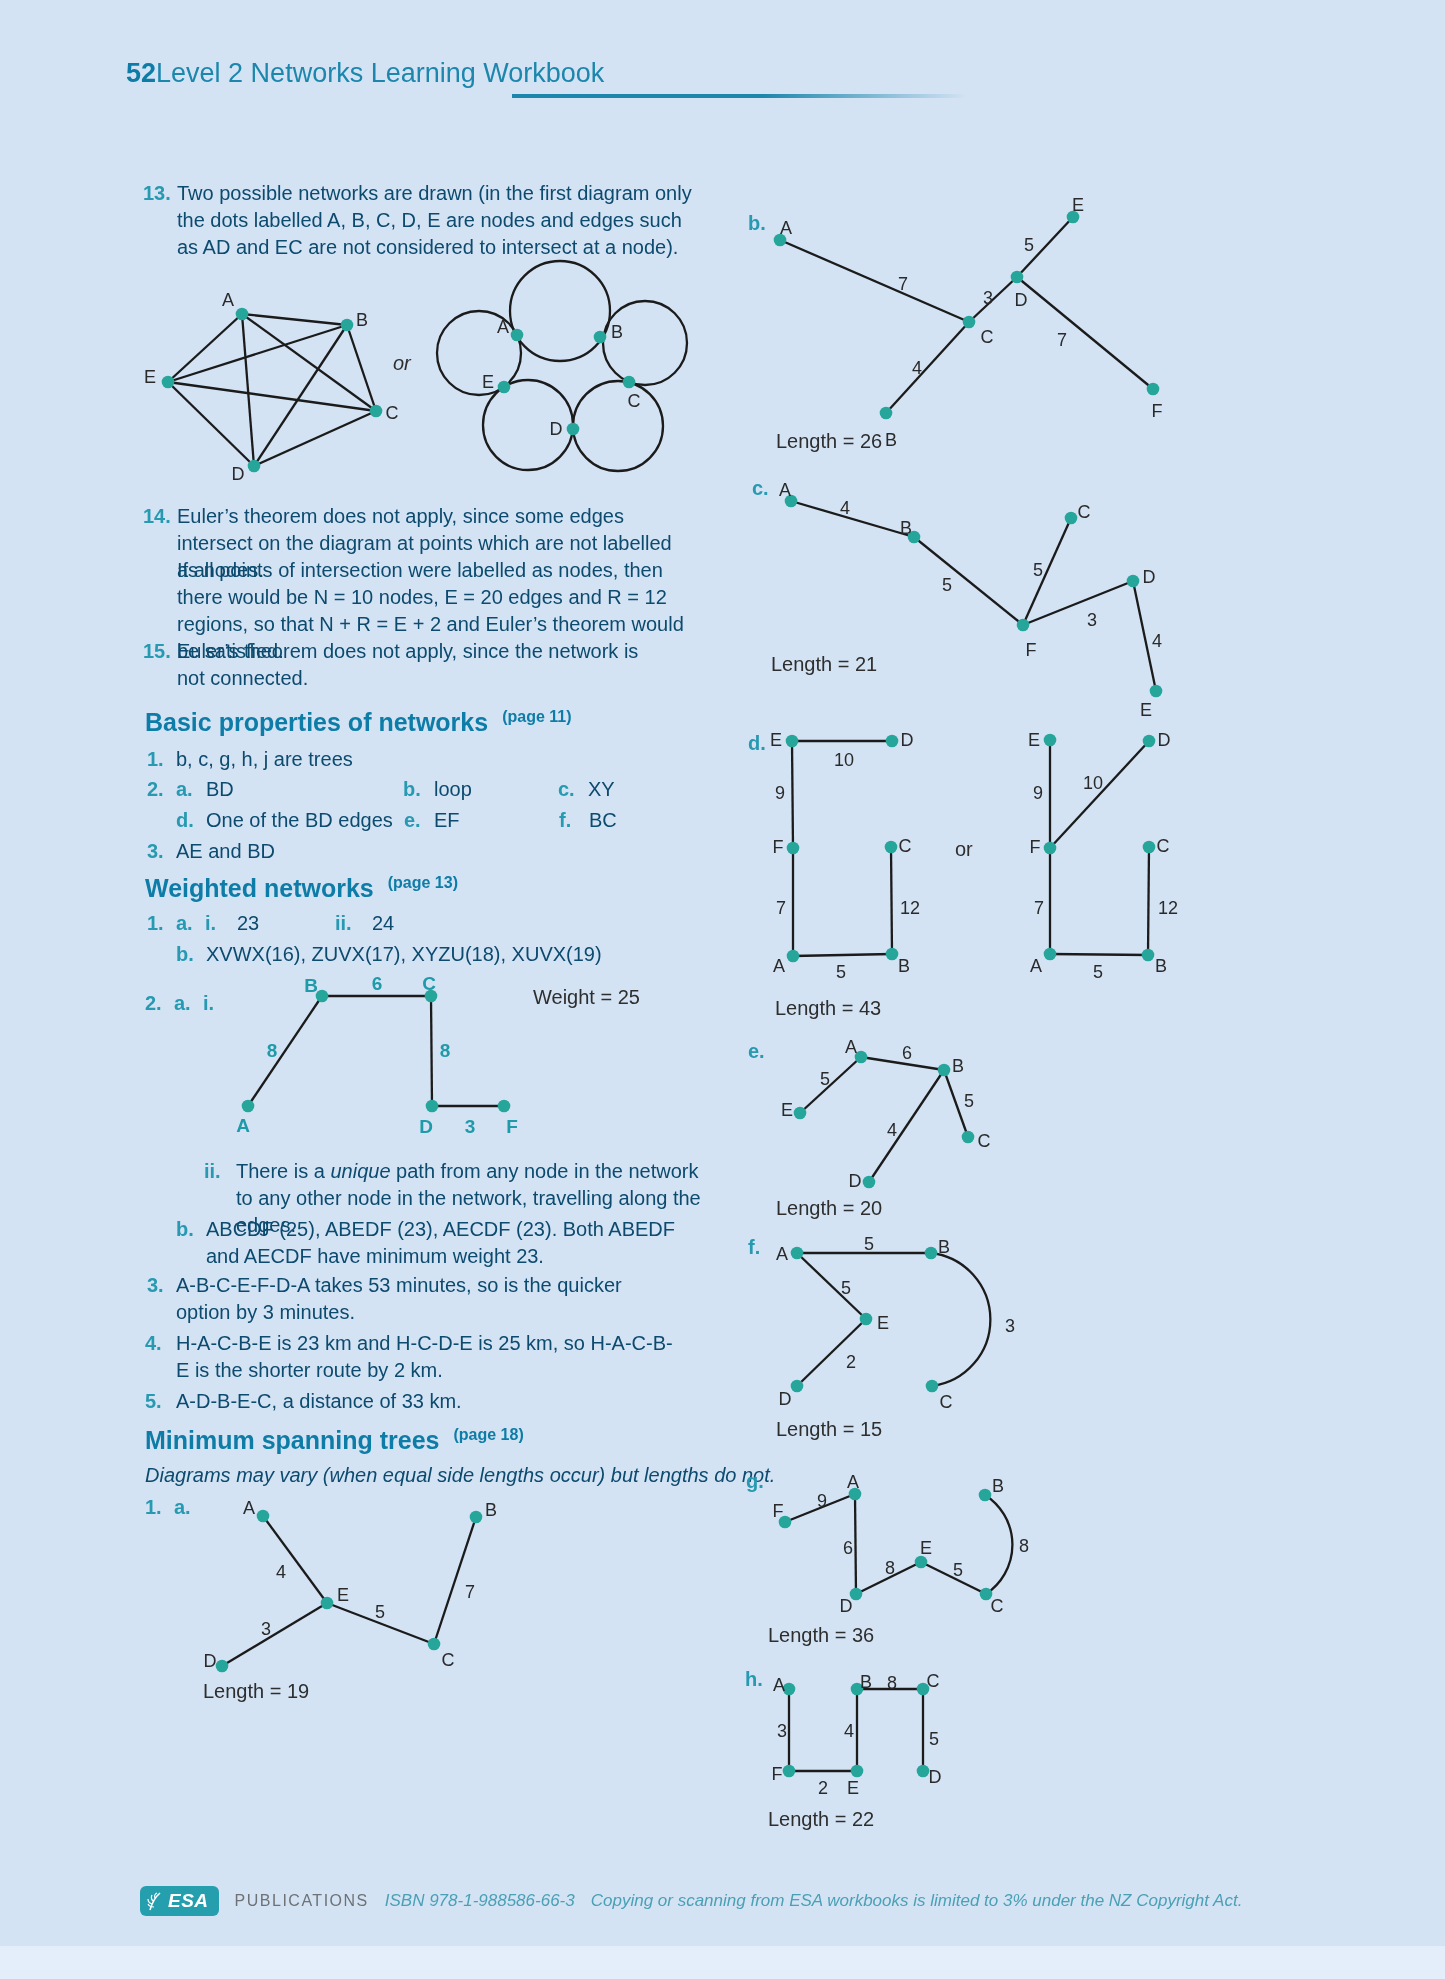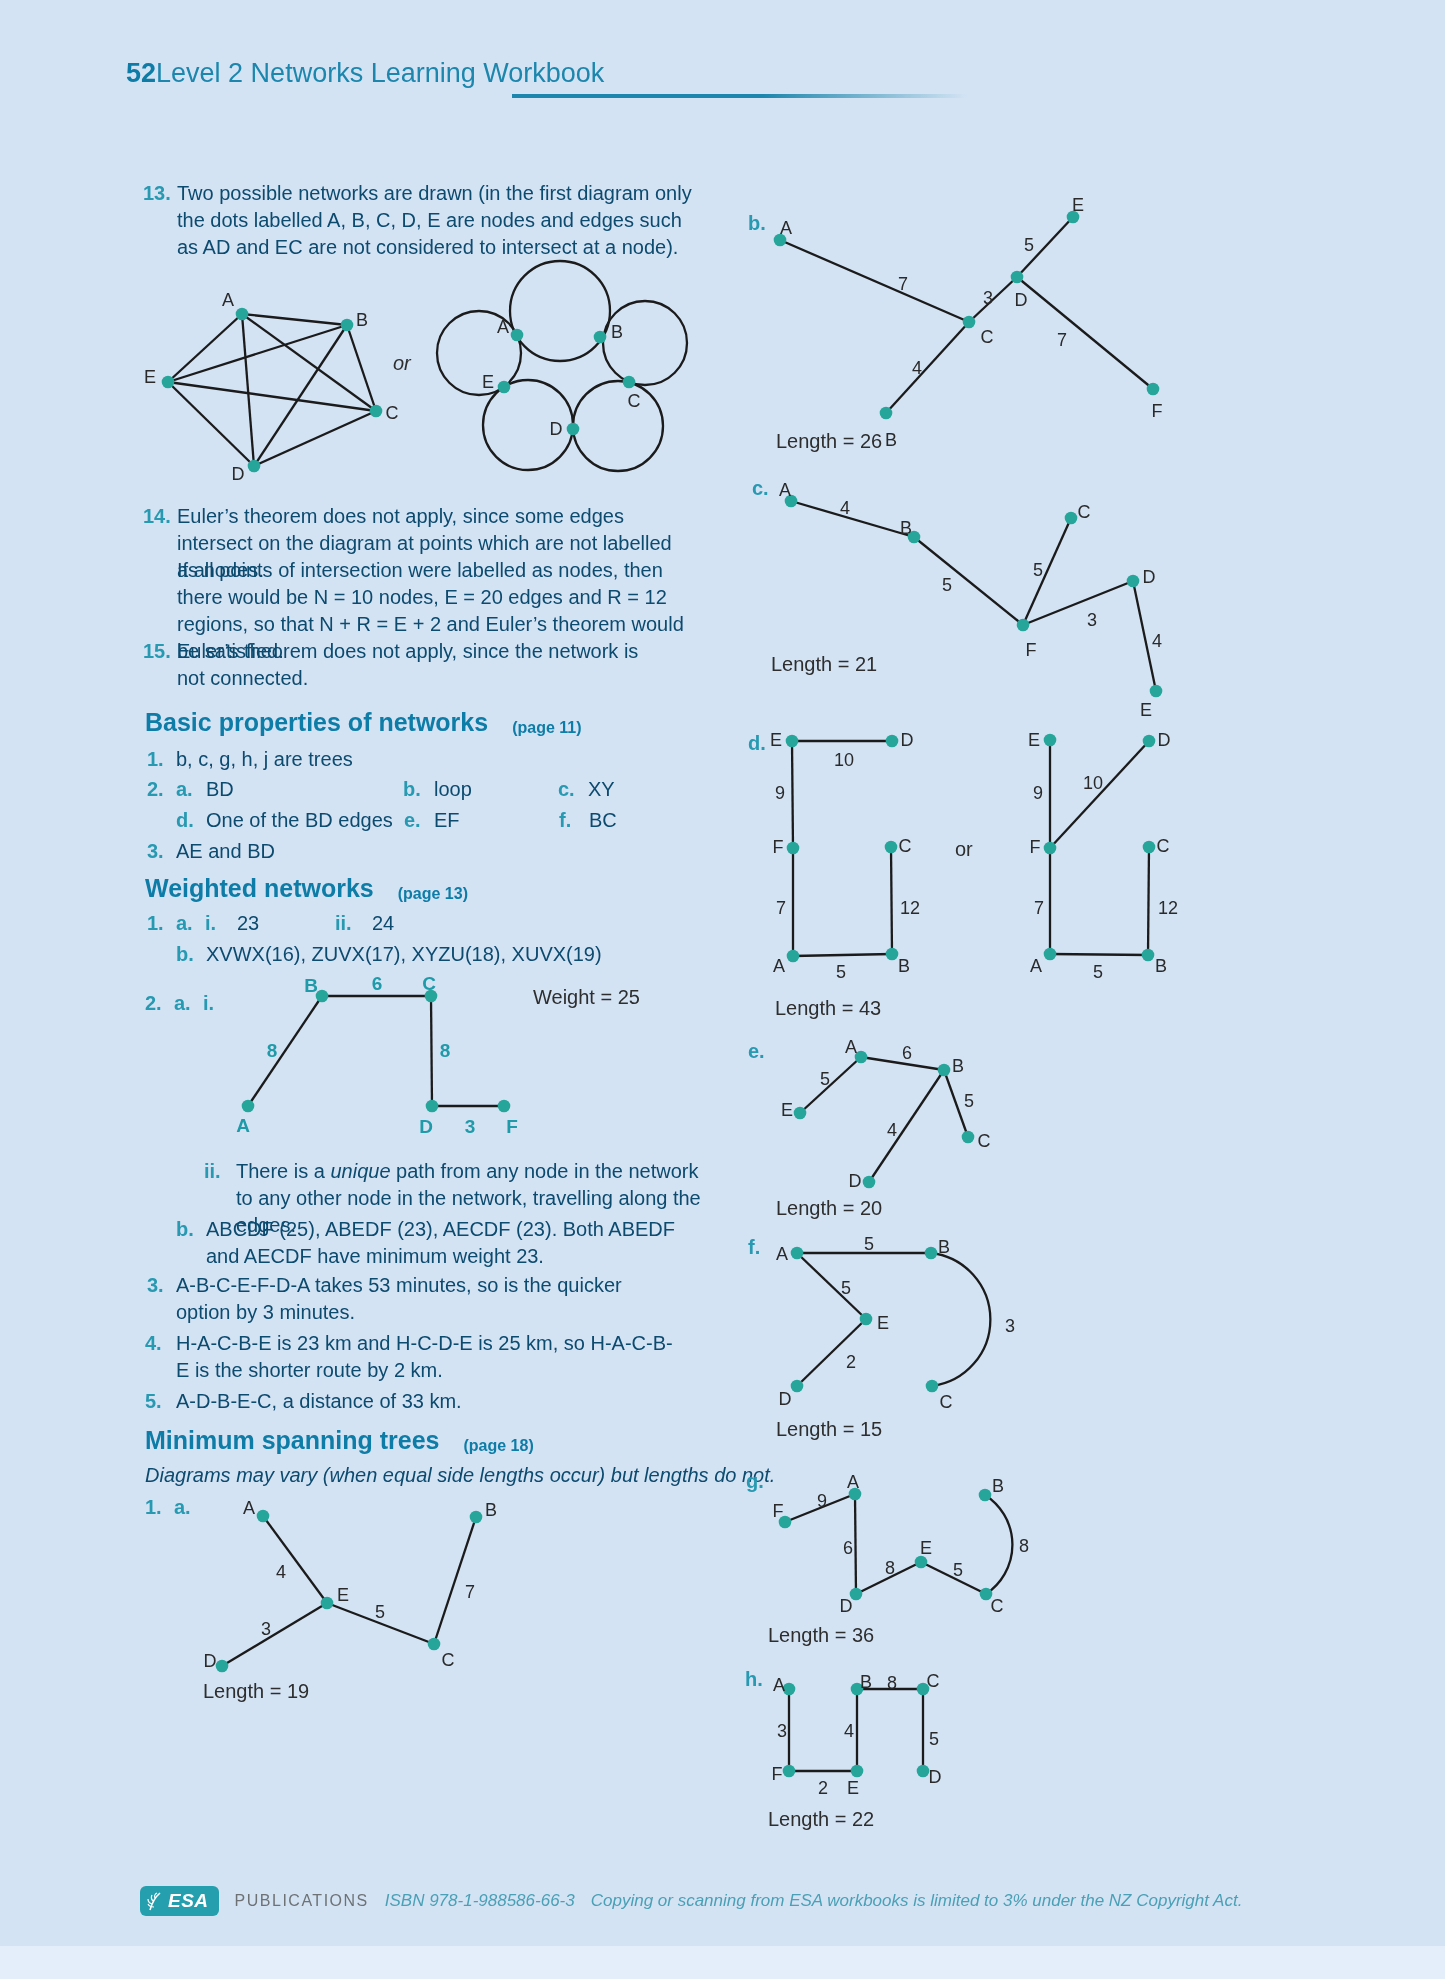--- a/index.html
+++ b/index.html
@@ -4,21 +4,21 @@
 <style>
   html,body{margin:0;padding:0;}
   body{font-family:"Liberation Sans",sans-serif;}
   #page{position:relative;width:1445px;height:1979px;background:#d3e3f4;overflow:hidden;}
   .abs{position:absolute;}
   .body{font-size:20px;line-height:27px;color:#0c4a6e;}
   .num{font-weight:bold;color:#2799b1;font-size:20px;line-height:27px;}
   .sub{font-weight:bold;color:#2799b1;font-size:20px;line-height:27px;}
   .heading{font-weight:bold;color:#0d7ca6;font-size:25px;}
   .pageref{font-weight:bold;color:#0d7ca6;font-size:16px;}
-  .headrow{display:flex;align-items:flex-end;gap:24px;}
+  .headrow{display:flex;align-items:flex-start;gap:14px;}
   .italic{font-style:italic;}
   .cap{font-size:20px;color:#2e2e2e;white-space:nowrap;}
   .orlbl{font-size:20px;color:#2e2e2e;}
   #hdr{display:flex;align-items:baseline;}
   #hdr .pagenum{font-size:27px;font-weight:bold;color:#0d7ca6;}
   #hdr .ptitle{font-size:27px;color:#1c86ac;}
   #hdrline{height:3.5px;background:linear-gradient(to right,#1c86ac 55%,rgba(28,134,172,0));}
   svg text.nw-label{font-family:"Liberation Sans",sans-serif;font-size:18px;fill:#2a2a2a;}
   svg text.nw-label.teal{fill:#1f9aa8;font-weight:bold;font-size:19px;}
   #footer{display:flex;align-items:center;gap:16px;}

